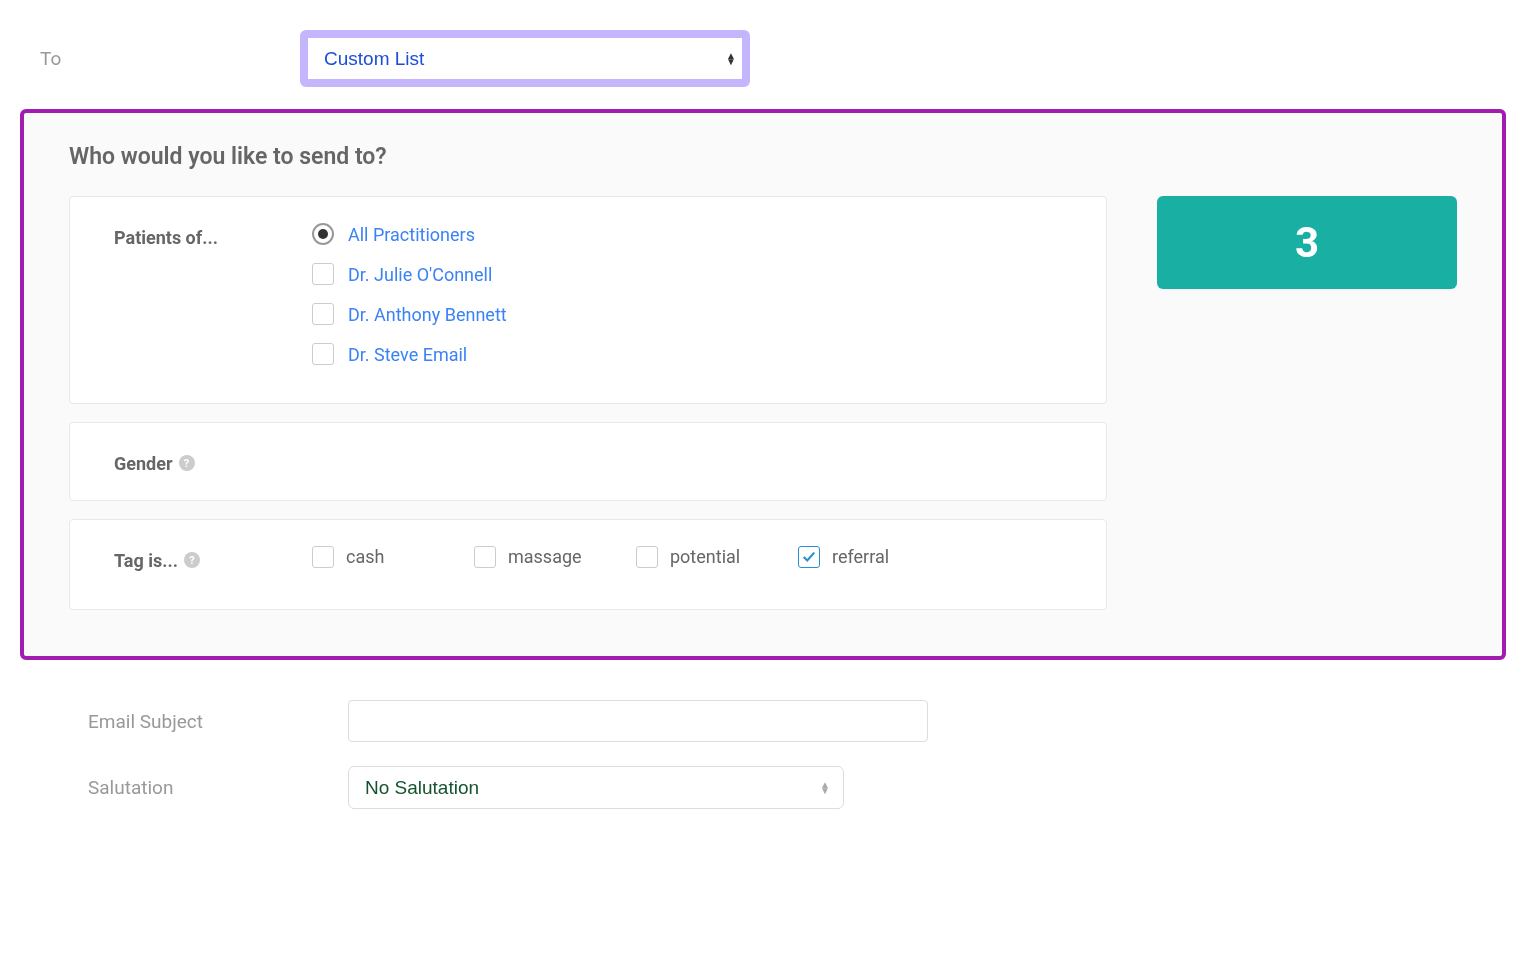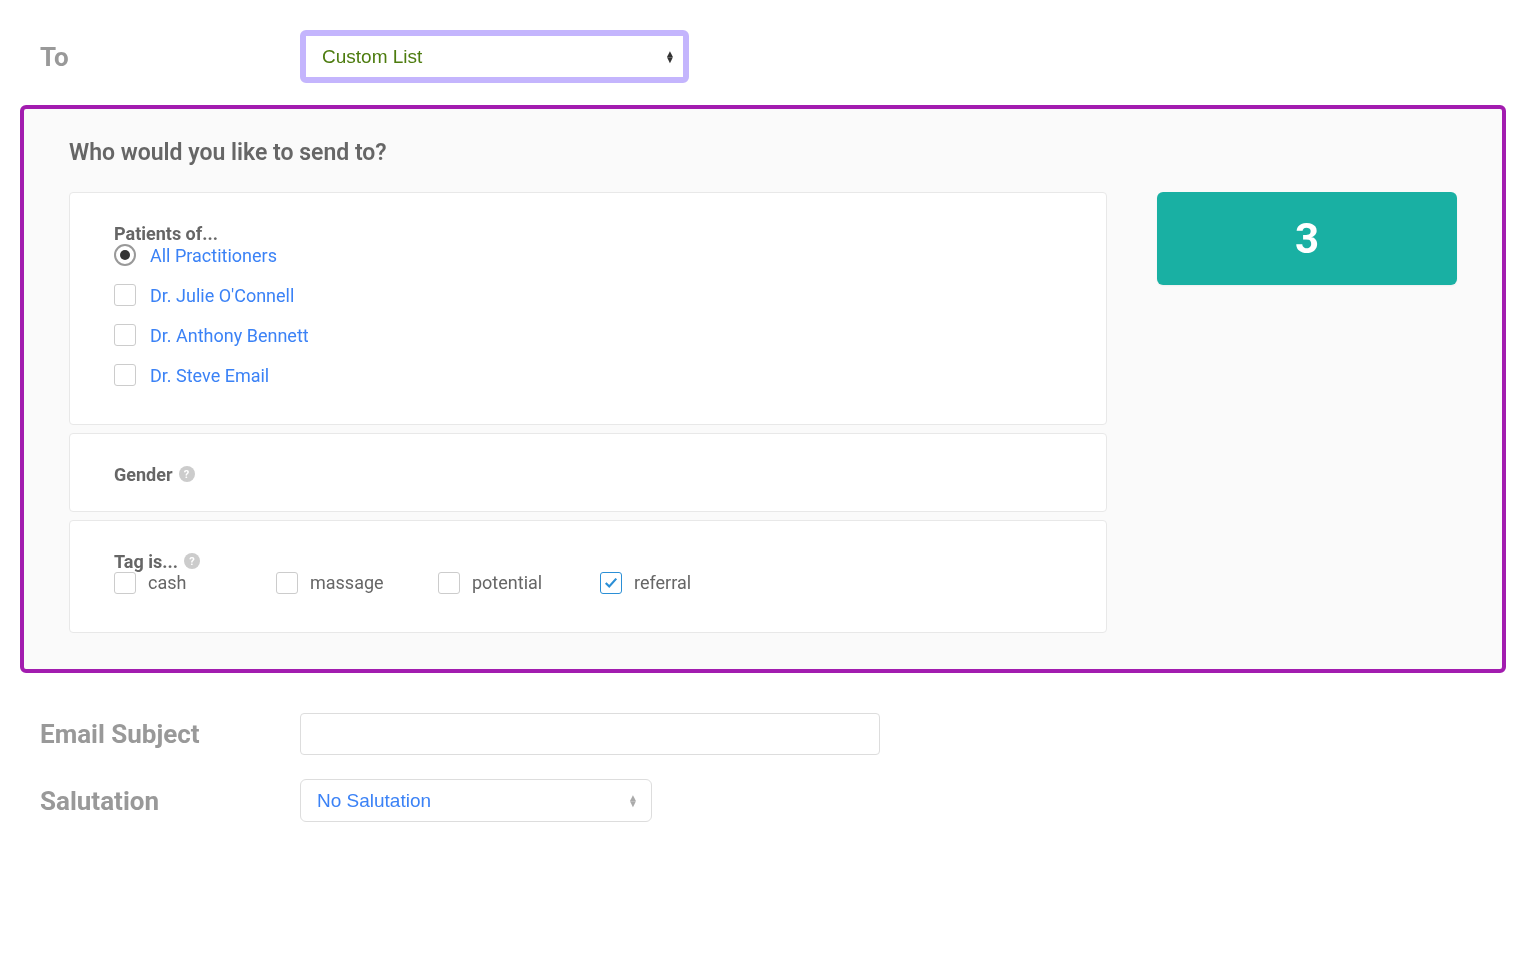--- a/index.html
+++ b/index.html
@@ -11,43 +11,43 @@
     padding: 20px 0;
   }
   .row {
     display: flex;
     align-items: center;
     padding: 10px 40px;
   }
   .row-label {
     width: 260px;
     color: #999;
-    font-size: 26px;
-    font-weight: 700;
+    font-size: 19px;
+    font-weight: 400;
   }
   .select-wrap {
     position: relative;
     display: inline-block;
   }
   .select {
     appearance: none;
     -webkit-appearance: none;
     background: #fff;
-    border: 6px solid #c4b5fd;
+    border: 8px solid #c4b5fd;
     border-radius: 6px;
     padding: 10px 40px 10px 16px;
     font-size: 19px;
-    color: #4d7c0f;
-    width: 389px;
+    color: #1d4ed8;
+    width: 450px;
     cursor: pointer;
   }
   .select.plain {
     border: 1px solid #ddd;
-    color: #3b82f6;
-    width: 352px;
+    color: #14532d;
+    width: 496px;
   }
   .select-arrows {
     position: absolute;
     right: 14px;
     top: 50%;
     transform: translateY(-50%);
     pointer-events: none;
     display: flex;
     flex-direction: column;
     line-height: 6px;
@@ -73,23 +73,22 @@
     align-items: flex-start;
   }
   .filters {
     flex: 1;
   }
   .filter-box {
     border: 1px solid #e8e8e8;
     background: #fff;
     border-radius: 4px;
     padding: 26px 36px 38px 44px;
-    margin-bottom: 8px;
-    display: flex;
-    flex-direction: column;
+    margin-bottom: 18px;
+    display: flex;
   }
   .filter-label {
     width: 198px;
     font-size: 18px;
     font-weight: 700;
     color: #666;
     display: flex;
     align-items: flex-start;
     gap: 6px;
     padding-top: 4px;
@@ -199,21 +198,21 @@
     font-weight: 700;
   }
   .text-input {
     border: 1px solid #ddd;
     border-radius: 4px;
     padding: 10px 14px;
     font-size: 17px;
     width: 580px;
     background: #fff;
   }
-  .lower-rows { margin-top: 28px; }
+  .lower-rows { margin-top: 28px; padding-left: 48px; }
   .lower-rows .row { padding: 12px 40px; }
 </style>
 </head>
 <body>
 
 <div class="row">
   <div class="row-label">To</div>
   <div class="select-wrap">
     <select class="select">
       <option>Custom List</option>

